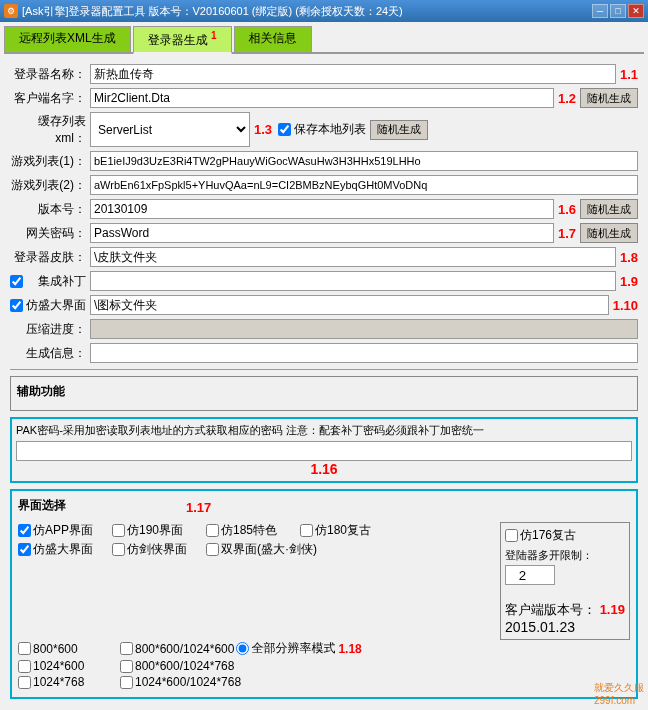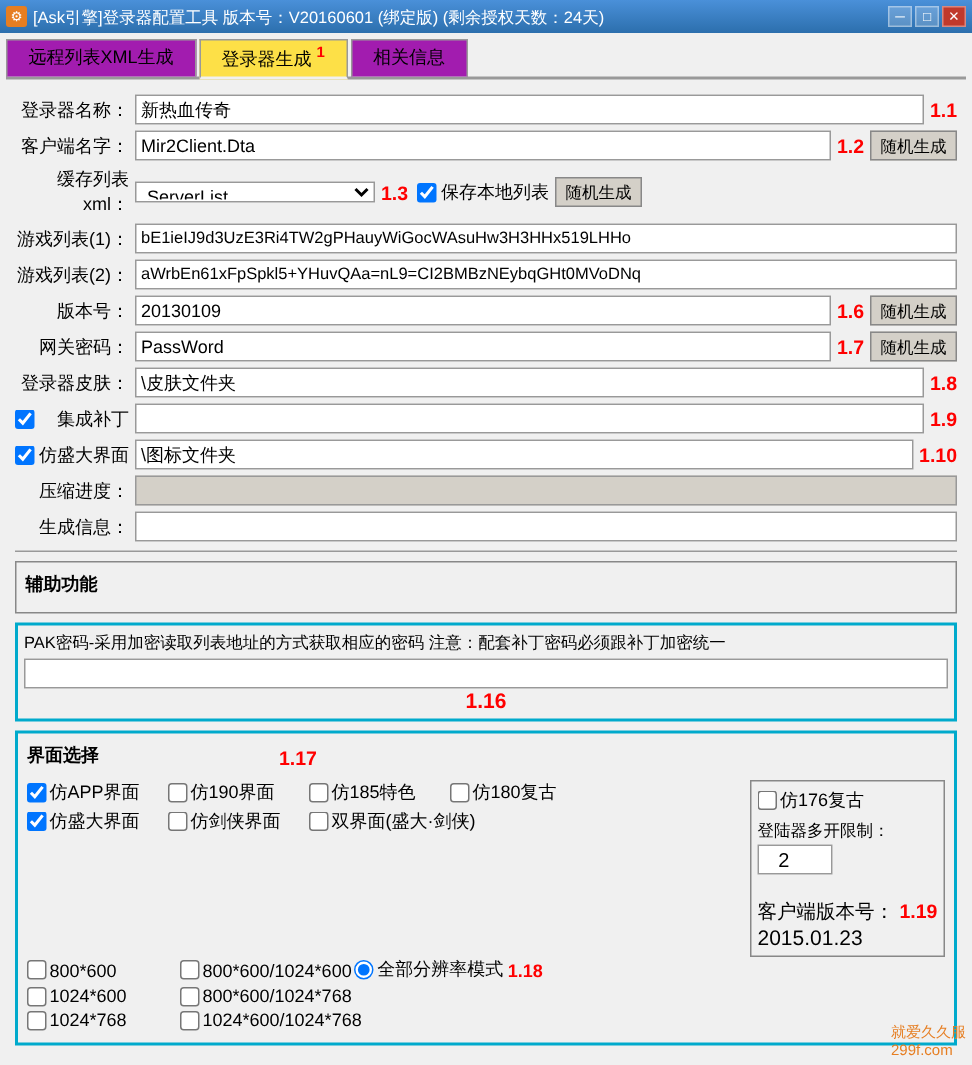--- a/index.html
+++ b/index.html
@@ -49,29 +49,29 @@
       background: #f0f0f0;
       padding: 4px;
     }
     .tab-bar {
       display: flex;
       border-bottom: 2px solid #999;
       margin-bottom: 6px;
     }
     .tab {
       padding: 3px 14px;
-      background: #a21caf;
+      background: #84cc16;
       border: 1px solid #999;
       border-bottom: none;
       cursor: pointer;
       margin-right: 2px;
       font-size: 12px;
     }
     .tab.active {
-      background: #fde047;
+      background: #bef264;
       border-bottom: 2px solid #f0f0f0;
       margin-bottom: -2px;
     }
     .content-area {
       padding: 4px 6px;
     }
     .form-row {
       display: flex;
       align-items: center;
       margin-bottom: 4px;
@@ -217,21 +217,21 @@
     .red-num {
       color: red;
       font-weight: bold;
     }
     .iface-section-title {
       color: red;
       font-weight: bold;
       font-size: 13px;
     }
     select.form-input {
-      height: 14px;
+      height: 35px;
     }
     .progress-input {
       flex: 1;
       height: 20px;
       background: #d4d0c8;
       border: 1px solid #999;
     }
   </style>
 </head>
 <body>

